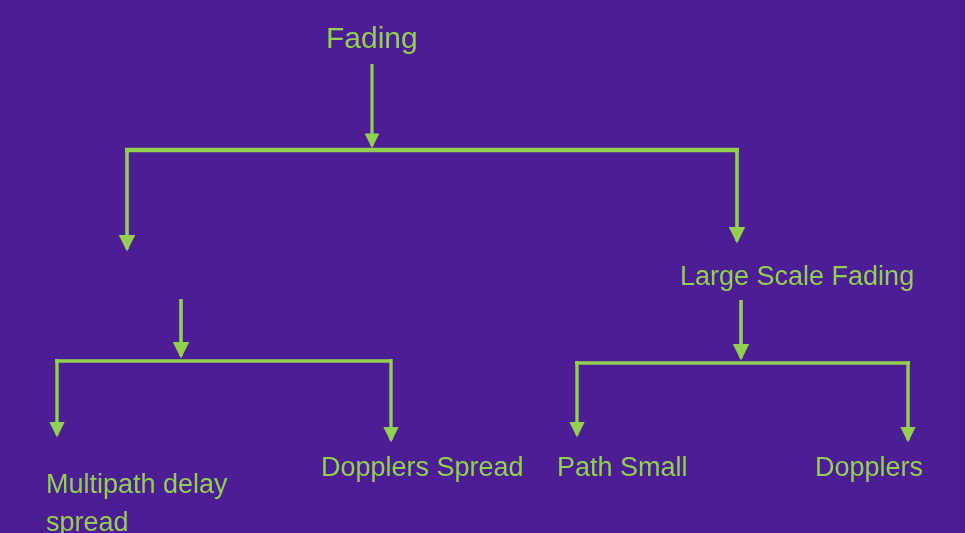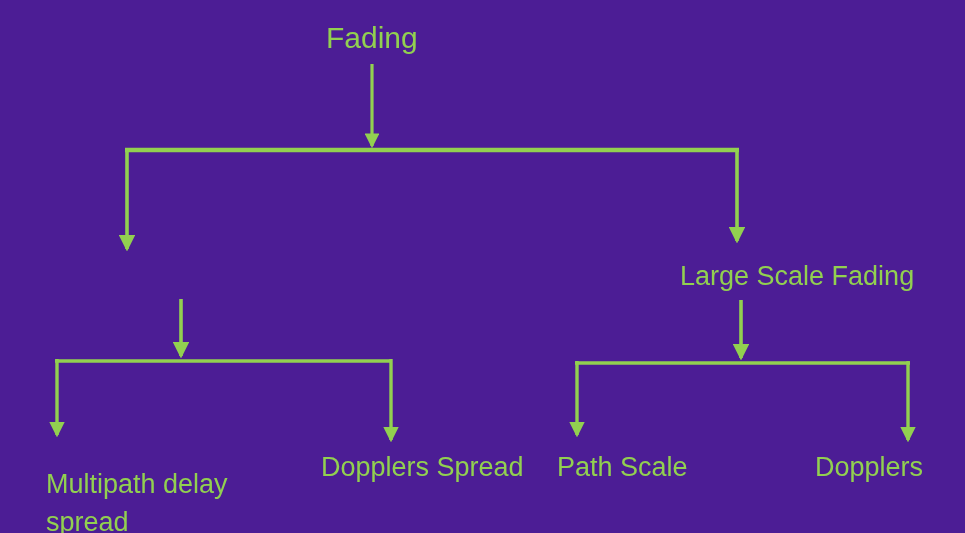--- a/index.html
+++ b/index.html
@@ -69,17 +69,17 @@
 
   <div class="node-label root" style="left:326px; top:22px;">Fading</div>
 
 
   <div class="node-label" style="left:636px; top:261px;margin-left:44px;">Large Scale Fading</div>
 
   <div class="node-label wrap" style="left:46px; top:450px;margin-top:15px;">Multipath delay spread</div>
 
   <div class="node-label" style="left:314px; top:452px;margin-left:7px;">Dopplers Spread</div>
 
-  <div class="node-label" style="left:557px; top:452px;">Path Scale</div>
+  <div class="node-label" style="left:557px; top:452px;">Path Small</div>
 
   <div class="node-label" style="left:815px; top:452px;">Dopplers</div>
 
 </div>
 
 </body></html>

